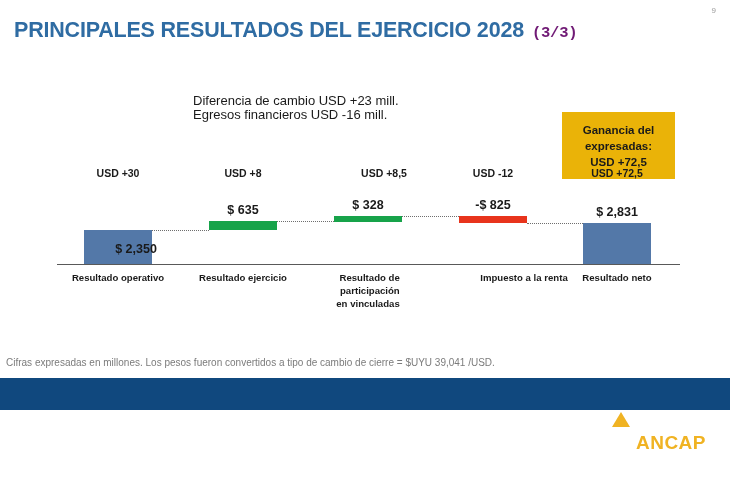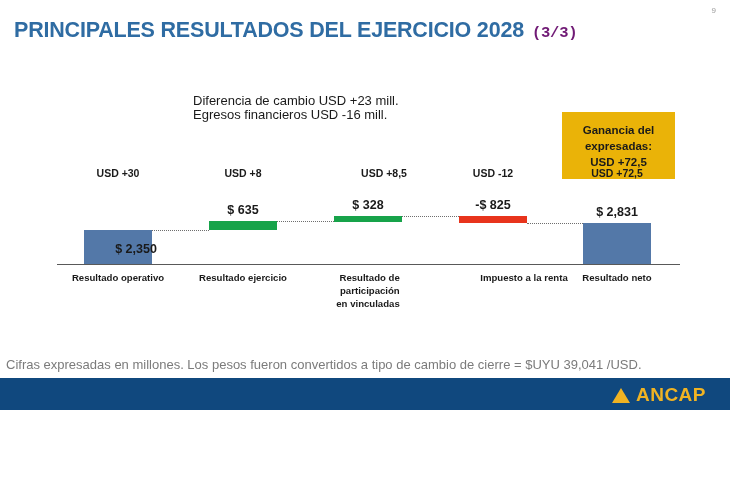--- a/index.html
+++ b/index.html
@@ -147,21 +147,21 @@
     line-height: 13px;
     white-space: nowrap;
     transform: translateX(-50%);
   }
 
   
   #footnote {
     position: absolute;
     left: 6px;
     top: 357px;
-    font-size: 13px;
+    font-size: 10px;
     color: #7b7b7b;
     white-space: nowrap;
   }
 
   
   #footer-band {
     position: absolute;
     left: 0;
     top: 378px;
     width: 730px;
@@ -180,20 +180,21 @@
     width: 0; height: 0;
     border-left: 9px solid transparent;
     border-right: 9px solid transparent;
     border-bottom: 15px solid #f0b323;
   }
   #brand-text {
     font-size: 19px;
     font-weight: bold;
     color: #f0b323;
     letter-spacing: 0.5px;
+    margin-top: 48px;
   }
 </style>
 </head>
 <body>
 
 <div id="slide">
 
   <div id="page-number">9</div>
 
   <div id="title-block">

